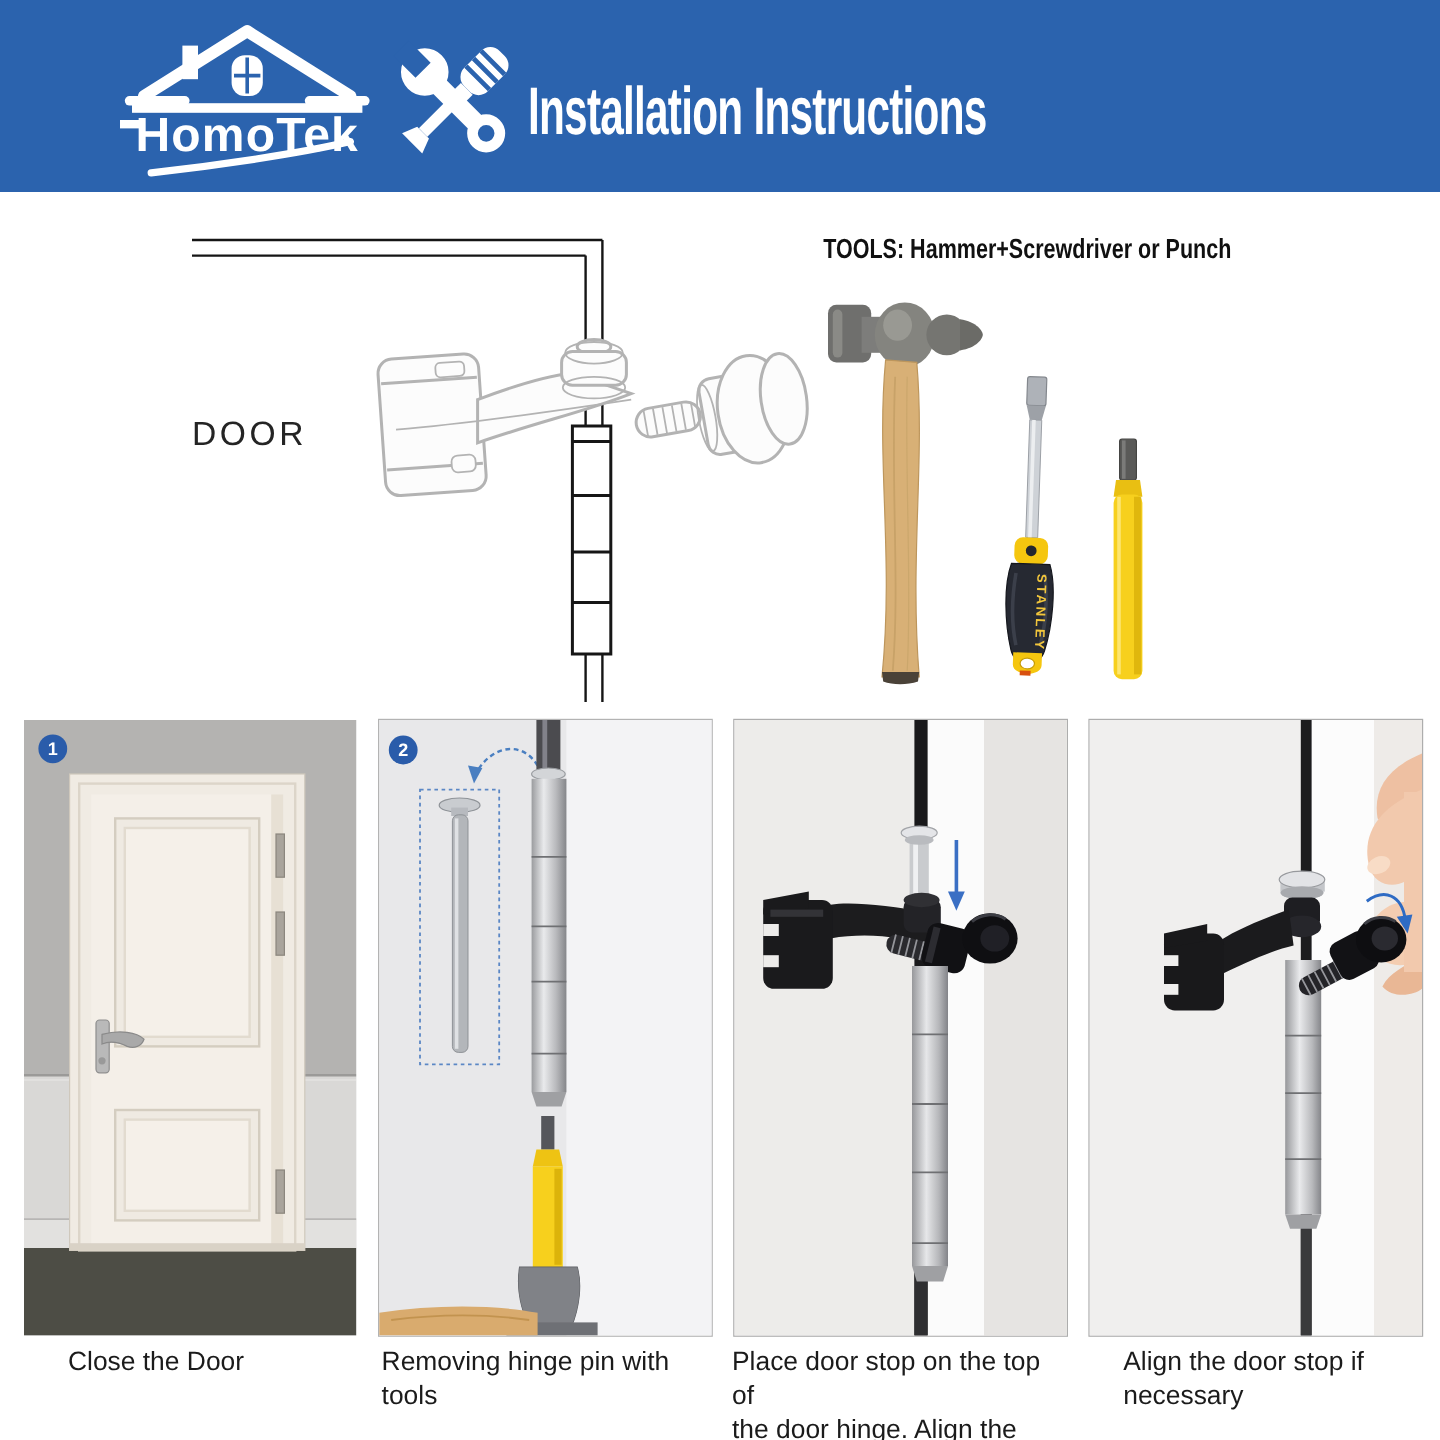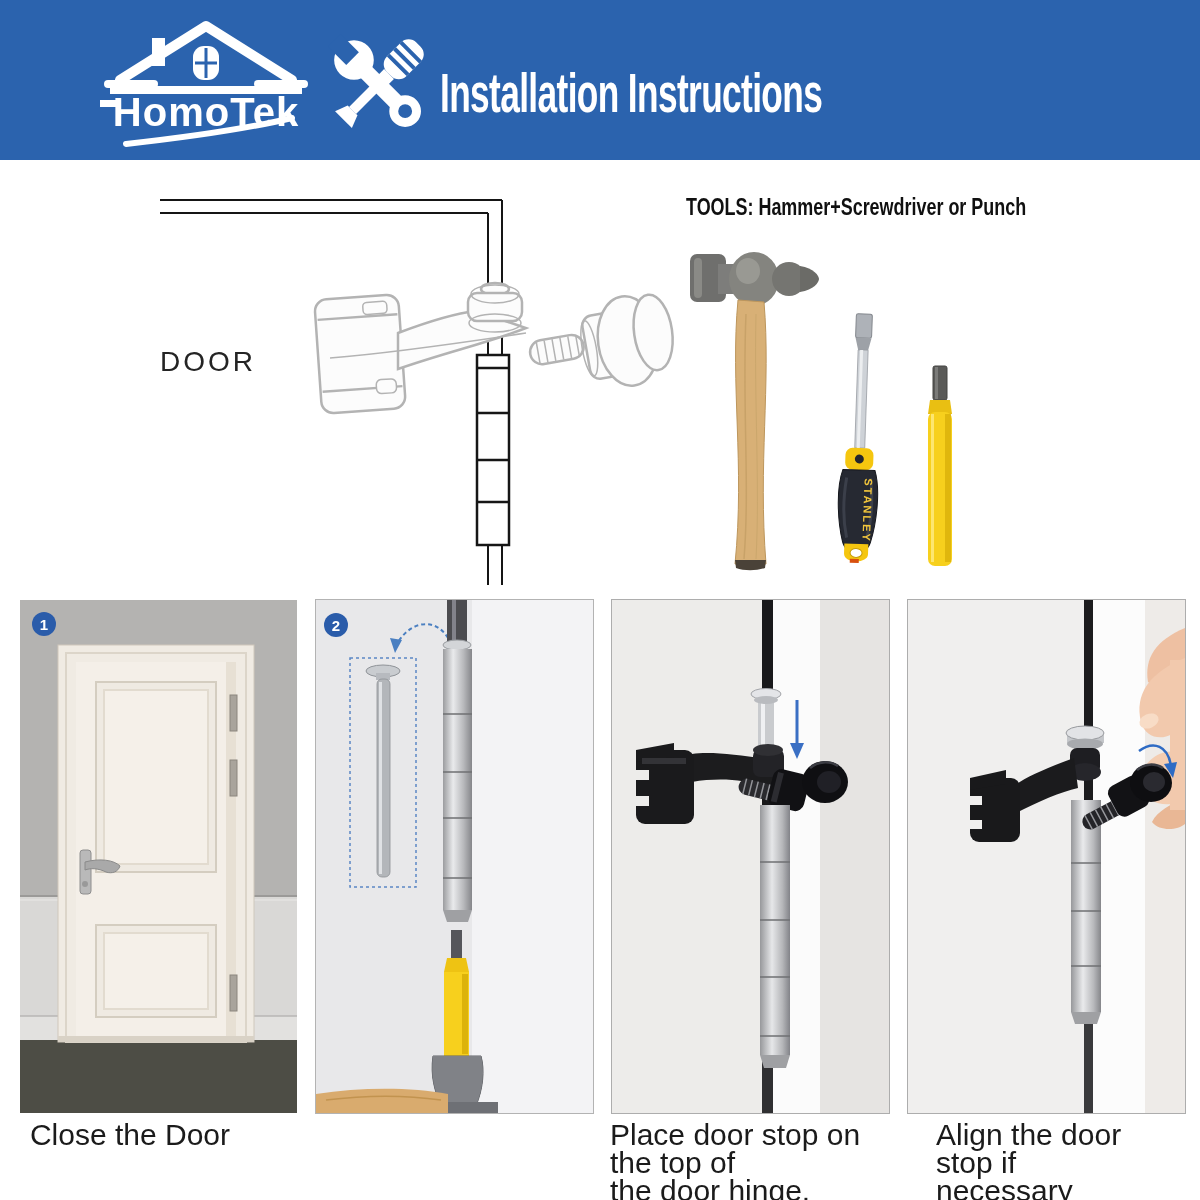--- a/index.html
+++ b/index.html
@@ -25,21 +25,21 @@
   .panel svg{position:absolute;left:0;top:0;width:277px;height:513px;}
   .p1{left:20px;}
   .p2{left:316px;outline:1px solid #b3b3b3;}
   .p3{left:612px;outline:1px solid #adadad;}
   .p4{left:908px;outline:1px solid #adadad;}
   .badge{position:absolute;width:24px;height:24px;border-radius:50%;background:#2a5caa;
          color:#fff;font-size:15px;font-weight:bold;display:flex;align-items:center;
          justify-content:center;z-index:5;}
   .badge1{left:32px;top:612px;}
   .badge2{left:324px;top:613px;}
-  .caption{position:absolute;top:1121px;font-size:30px;line-height:28px;color:#1b1b1b;
+  .caption{position:absolute;top:1121px;font-size:22px;line-height:28px;color:#1b1b1b;
            white-space:pre-line;}
   .cap1{left:20px;width:220px;text-align:center;}
   .cap2{left:318px;width:252px;}
   .cap3{left:610px;width:262px;}
   .cap4{left:936px;width:232px;}
 </style>
 </head>
 <body>
 
 <div class="page">
@@ -387,19 +387,21 @@
       <g>
         <path d="M231,151 C246,140 260,146 263,166" fill="none" stroke="#2e6bc4" stroke-width="2.5"></path>
         <polygon points="256,164 269,162 265,178" fill="#2e6bc4"></polygon>
       </g>
     </svg>
   </div>
 
   <div class="badge badge1">1</div>
   <div class="badge badge2">2</div>
   <div class="caption cap1">Close the Door</div>
+  <div class="caption cap2">Removing hinge pin with
+tools</div>
   <div class="caption cap3">Place door stop on the top of
 the door hinge. Align the holes
 then insert the pin</div>
   <div class="caption cap4">Align the door stop if
 necessary</div>
 
 </div>
 
 </body></html>

